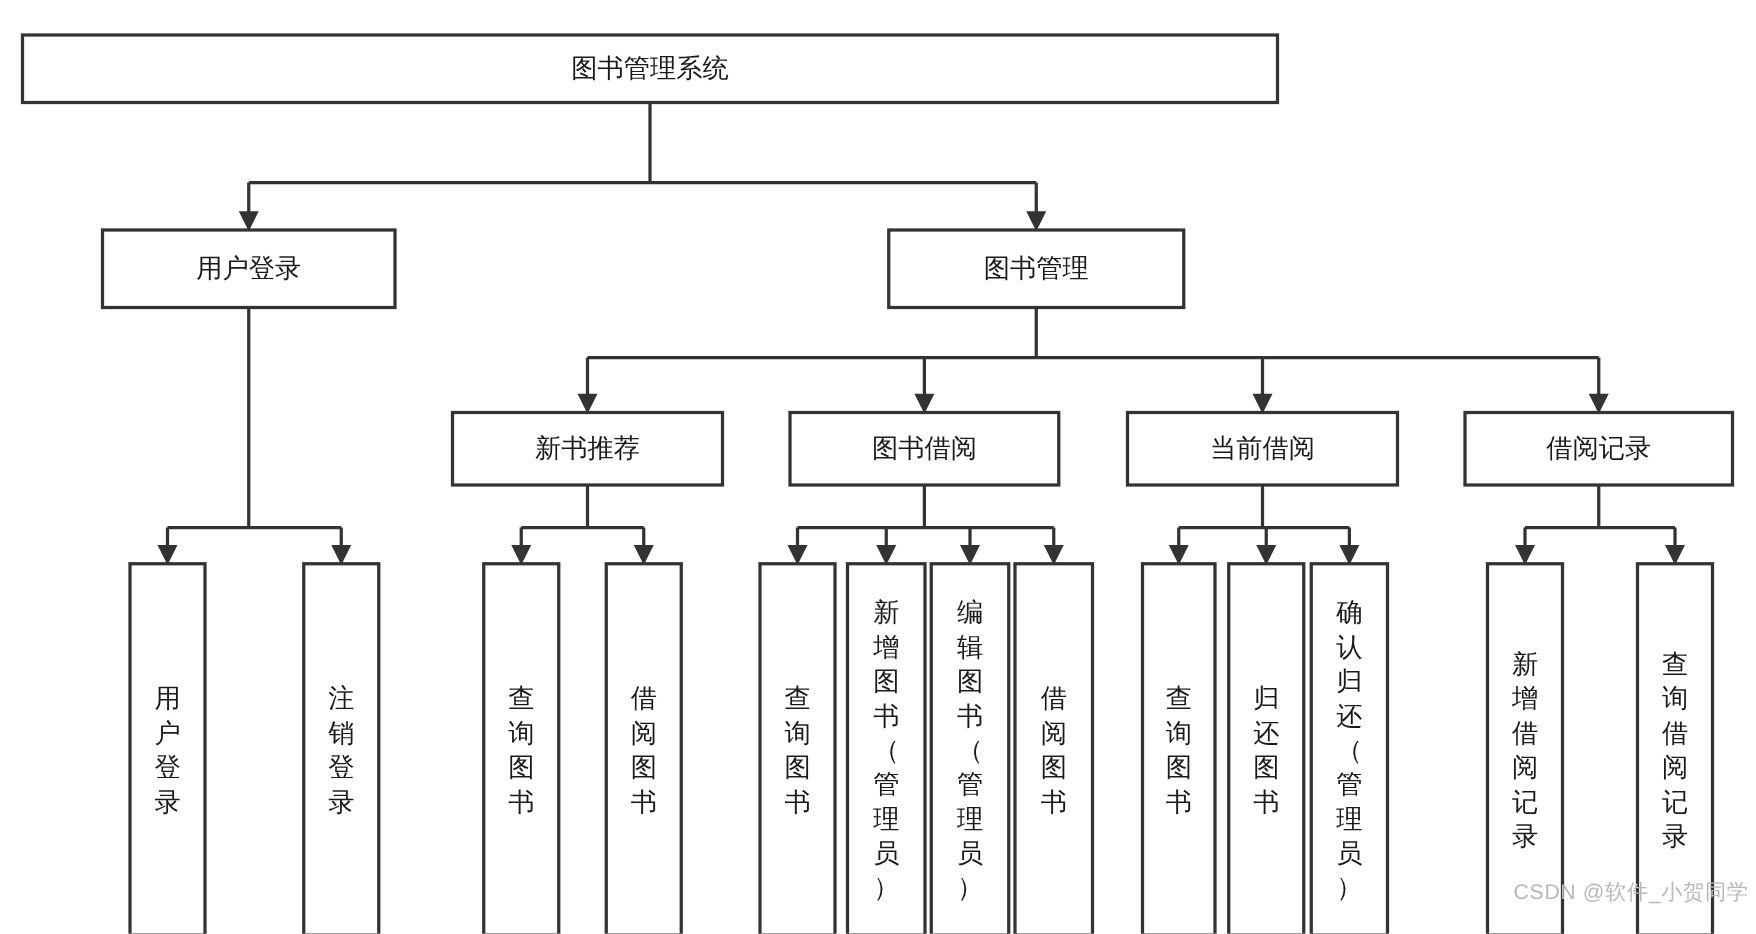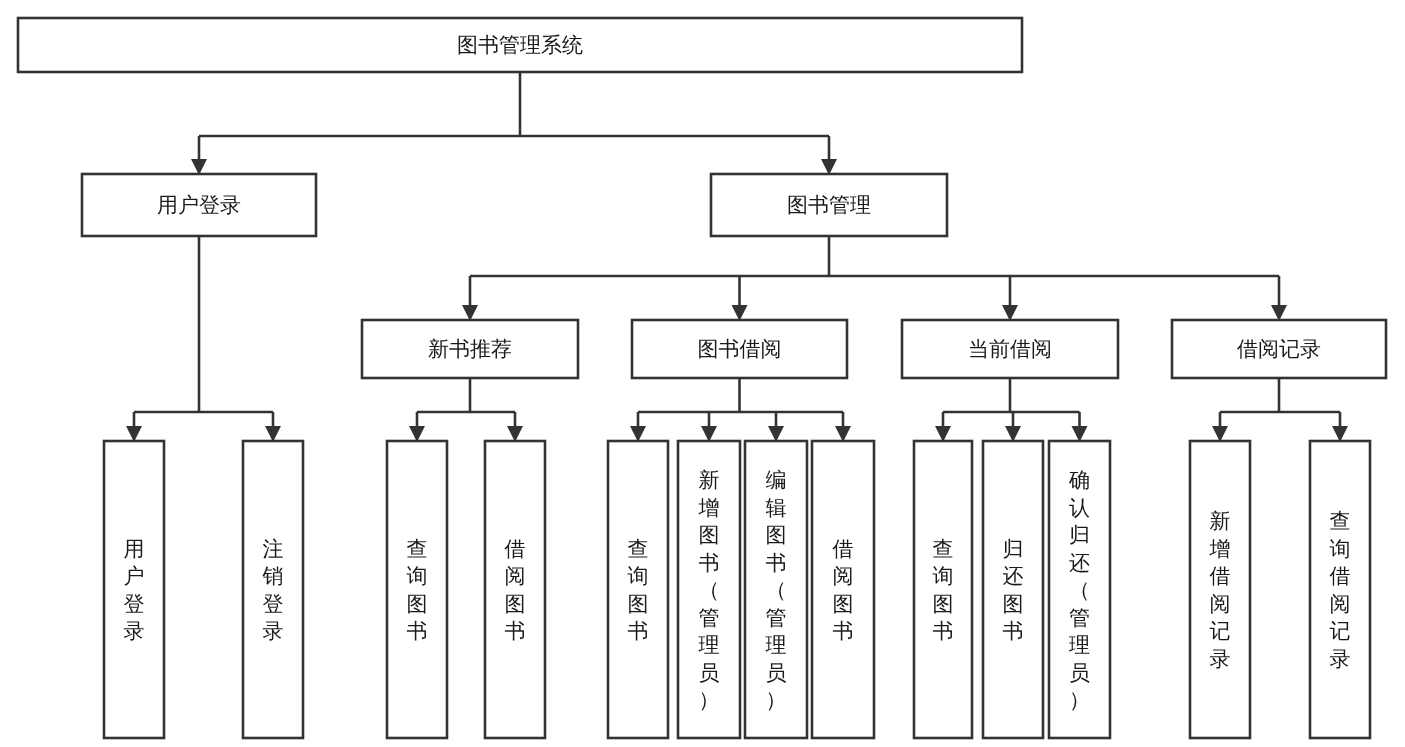--- a/index.html
+++ b/index.html
@@ -10,21 +10,21 @@
   body {
     width: 1405px;
     height: 747px;
     font-family: "Liberation Sans", "DejaVu Sans", sans-serif;
     overflow: hidden;
     position: relative;
   }
   #diagram-root {
     position: absolute;
     left: 0;
-    top: 4px;
+    top: 14px;
     width: 1405px;
     height: 717px;
   }
   svg.diagram-canvas {
     display: block;
     width: 1405px;
     height: 747px;
   }
   .node-box {
     fill: #ffffff;
@@ -215,13 +215,14 @@
         <g>
           <rect x="1190" y="437" width="60" height="297" class="node-box"></rect>
           <text x="1220" y="0" class="node-label-v"><tspan x="1220" y="524.45">新</tspan><tspan x="1220" y="551.95">增</tspan><tspan x="1220" y="579.45">借</tspan><tspan x="1220" y="606.95">阅</tspan><tspan x="1220" y="634.45">记</tspan><tspan x="1220" y="661.95">录</tspan></text>
         </g>
         <g>
           <rect x="1310" y="437" width="60" height="297" class="node-box"></rect>
           <text x="1340" y="0" class="node-label-v"><tspan x="1340" y="524.45">查</tspan><tspan x="1340" y="551.95">询</tspan><tspan x="1340" y="579.45">借</tspan><tspan x="1340" y="606.95">阅</tspan><tspan x="1340" y="634.45">记</tspan><tspan x="1340" y="661.95">录</tspan></text>
         </g>
       </g>
   </svg>
+  <div class="watermark">CSDN @软件_小贺同学</div>
 </div>
 
 </body></html>

